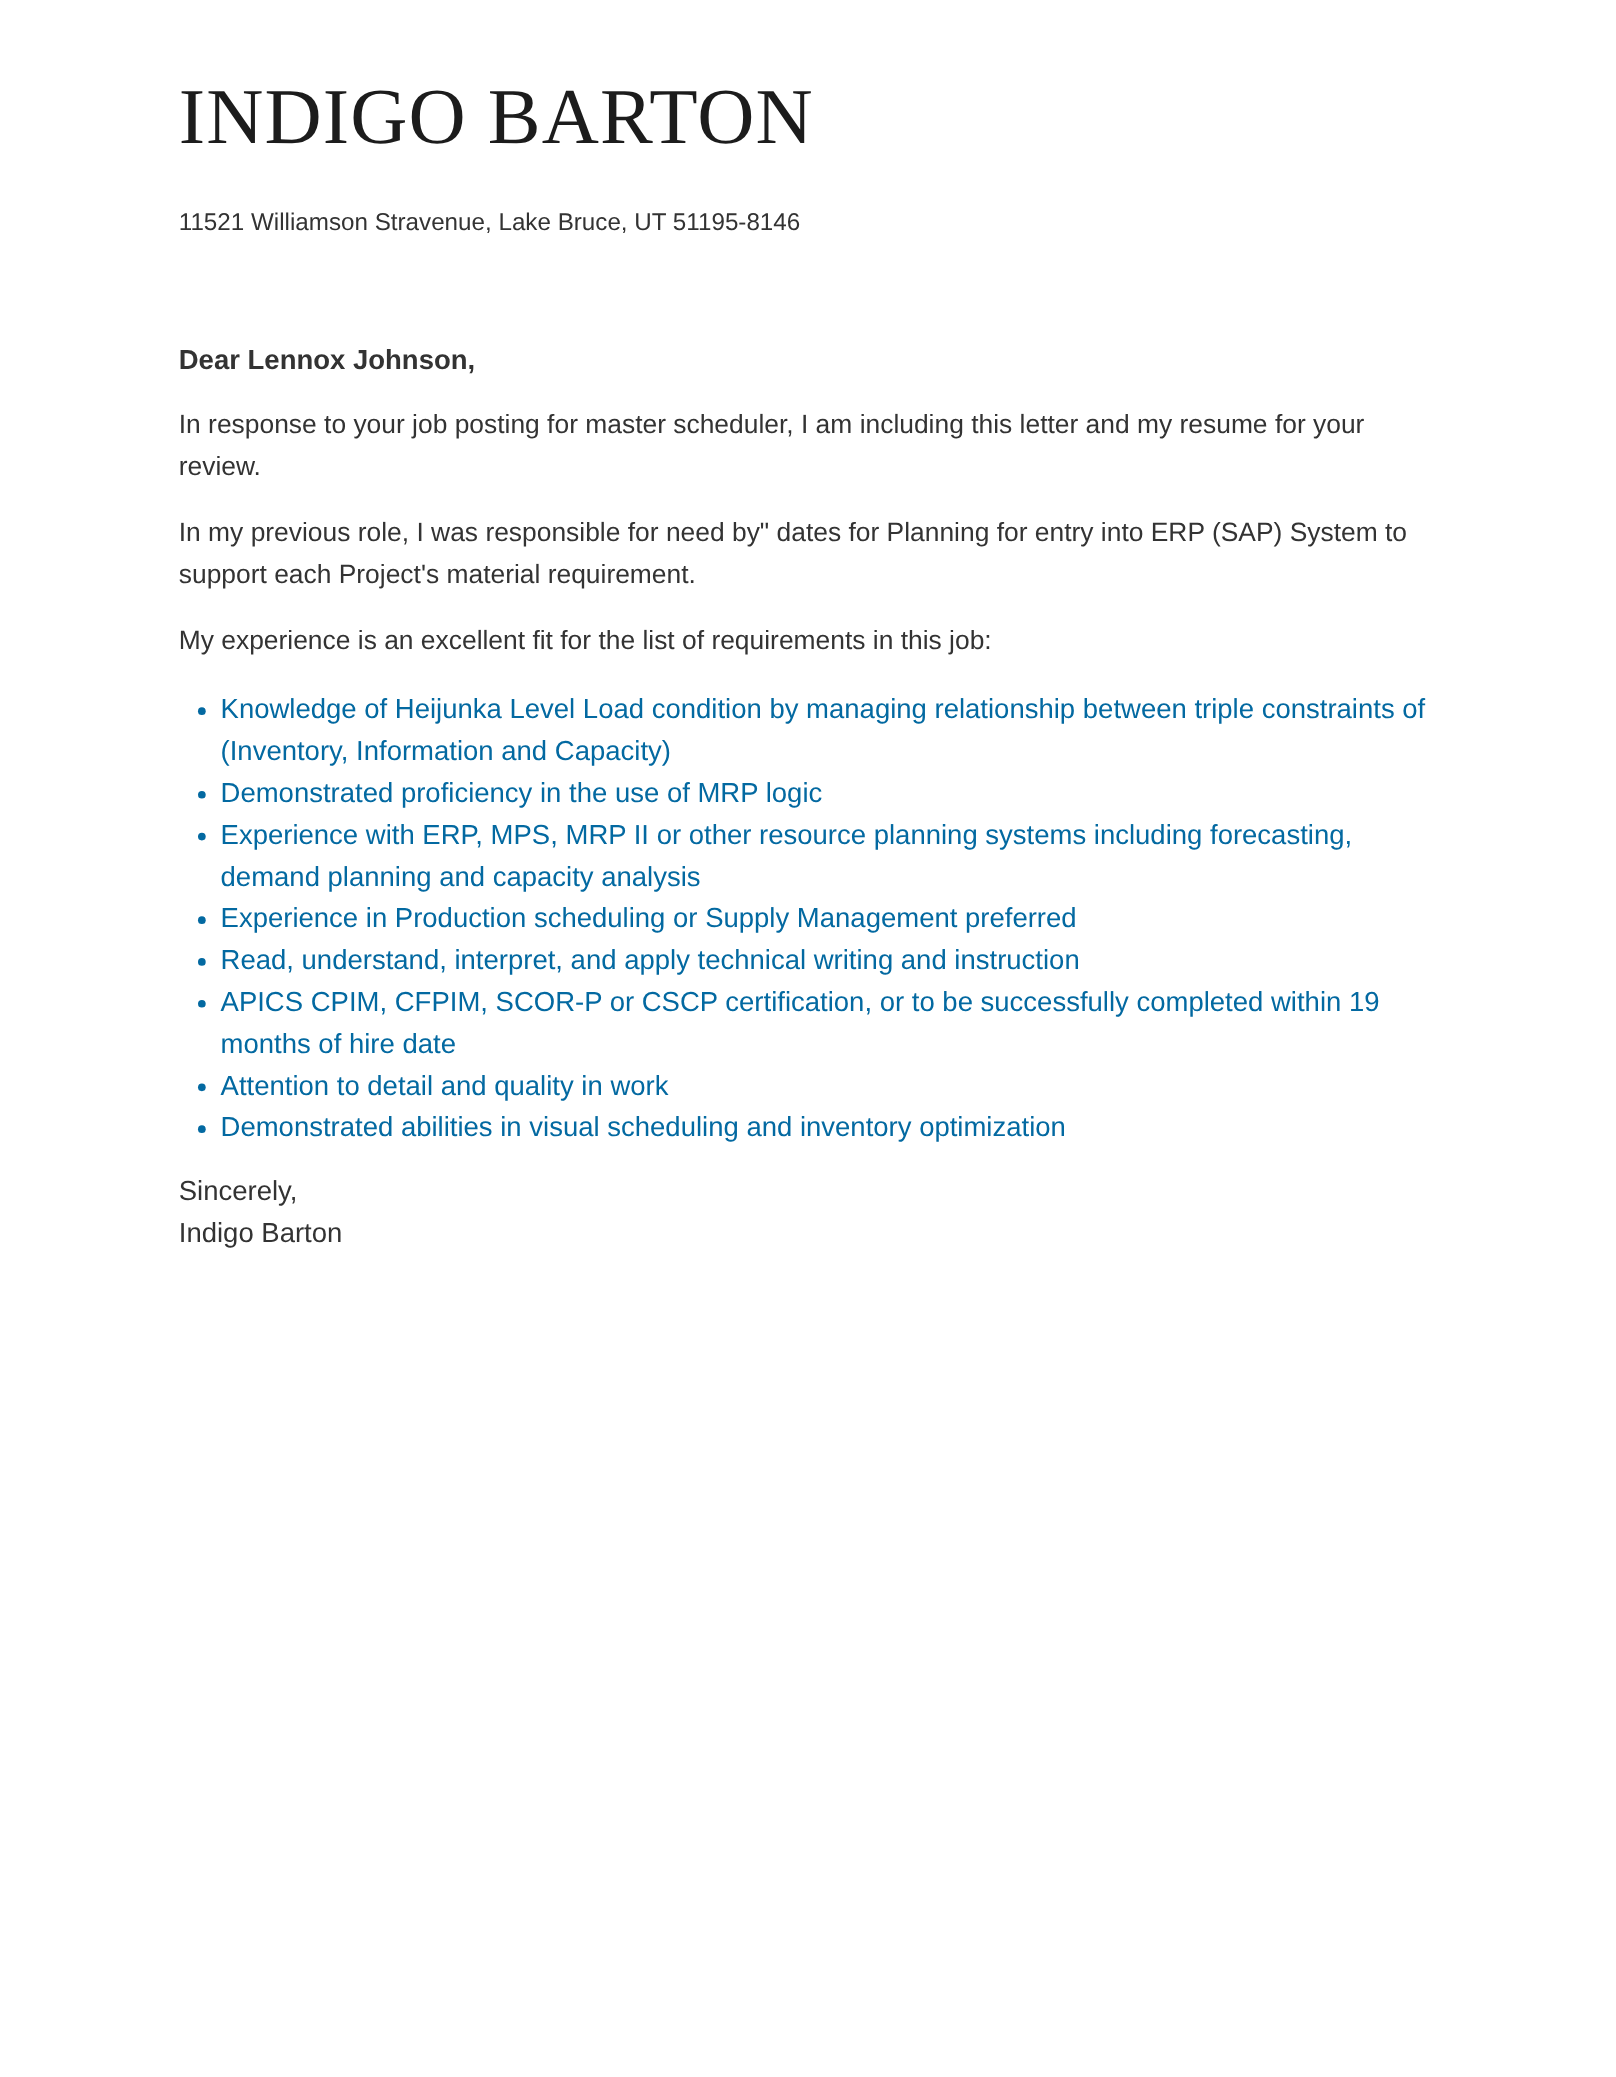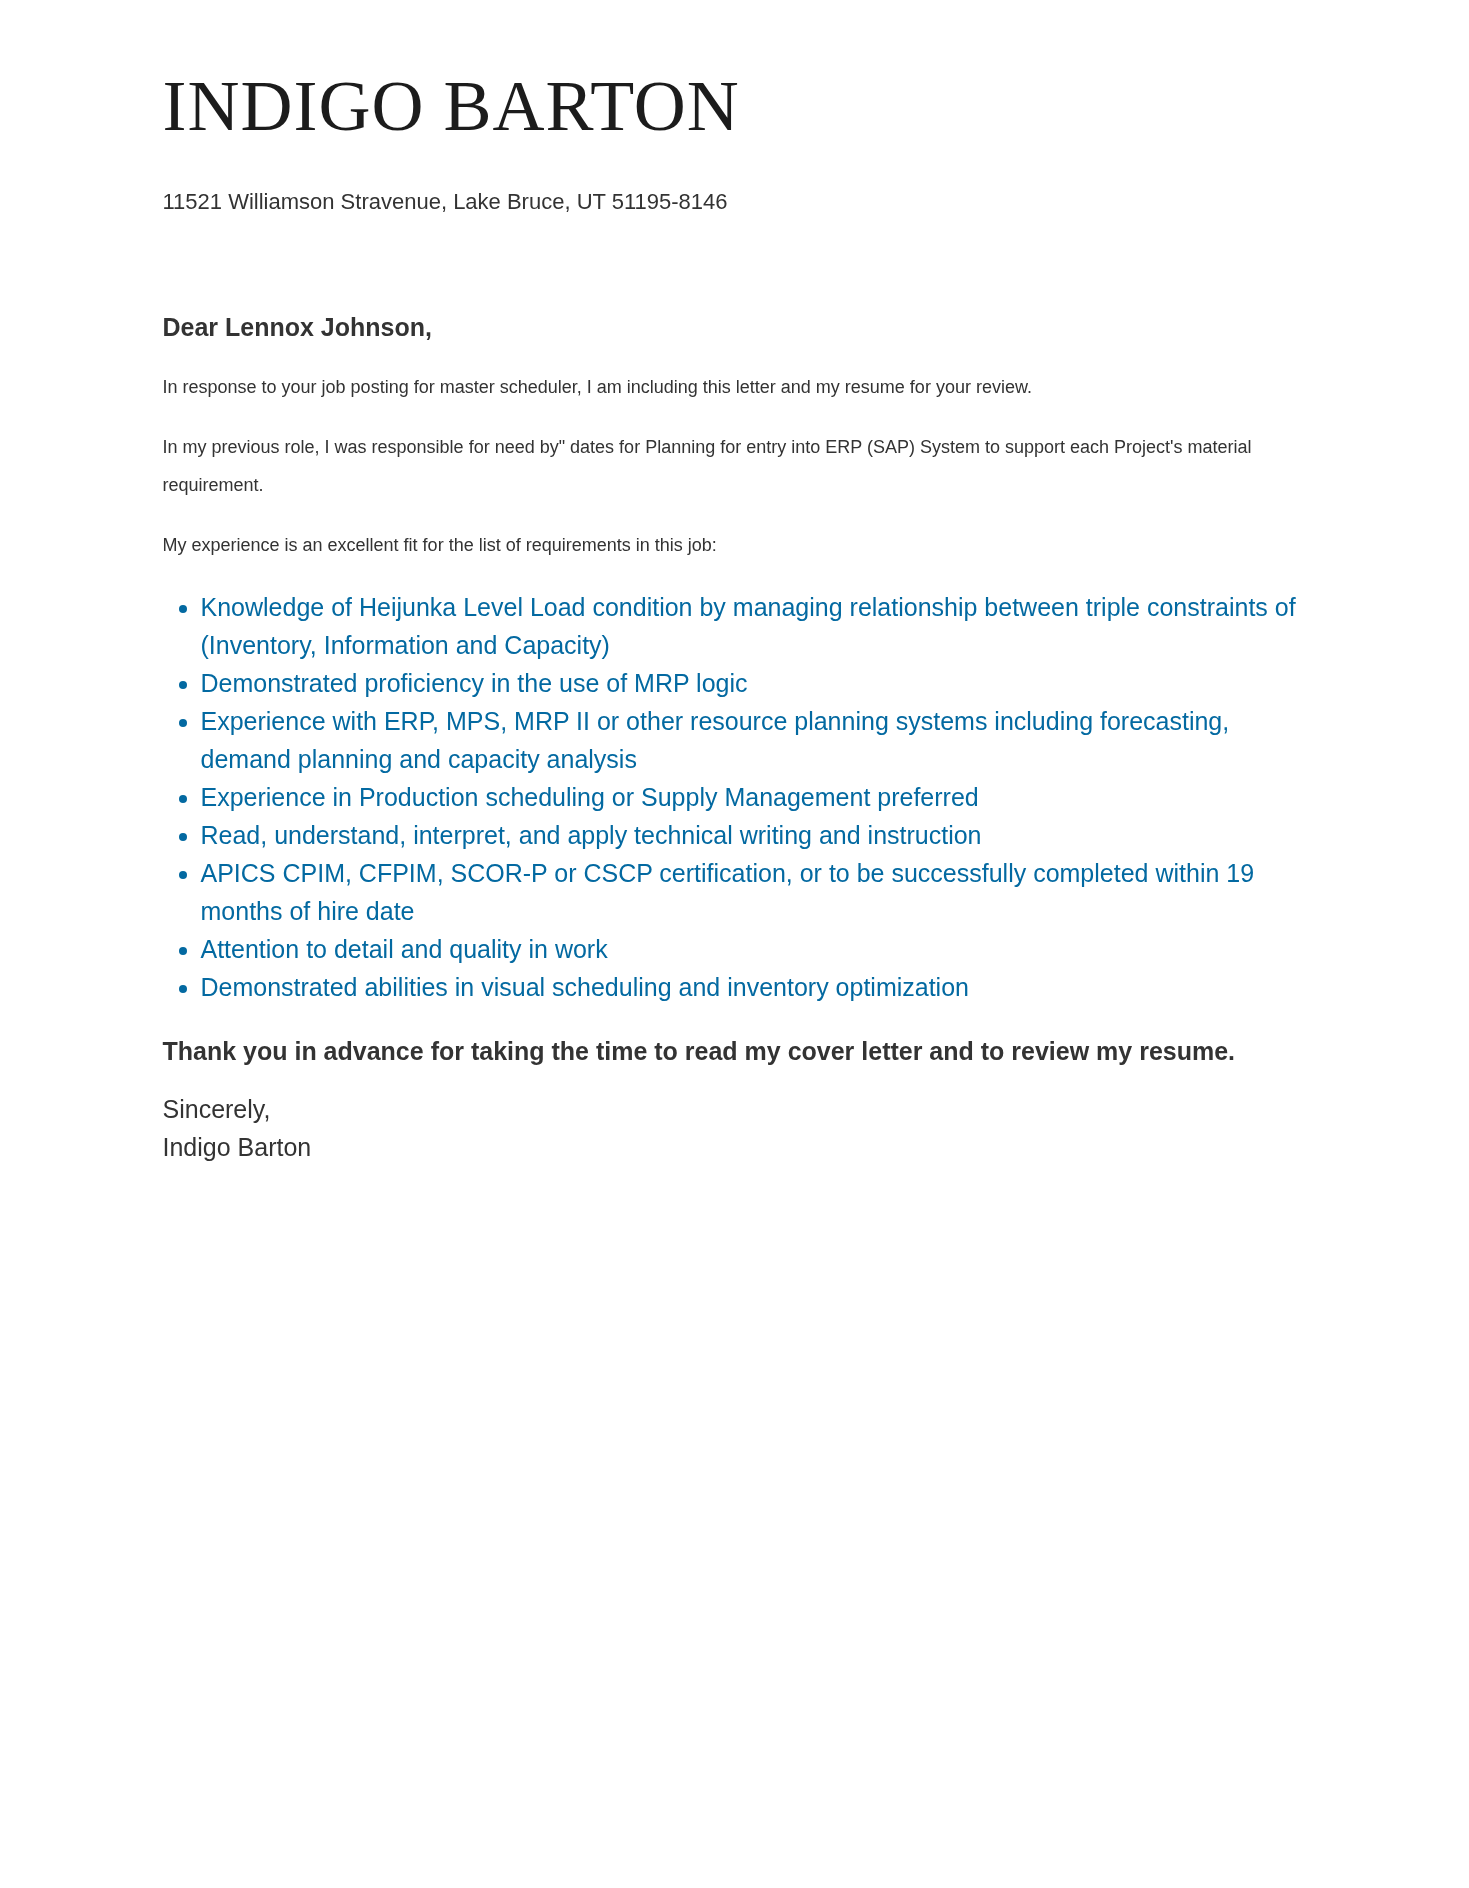--- a/index.html
+++ b/index.html
@@ -34,21 +34,21 @@
     margin-top: 44px;
     color: #333333;
   }
   .salutation {
     font-size: 25px;
     line-height: 38px;
     font-weight: 700;
     margin-top: 90px;
   }
   .para {
-    font-size: 18px;
+    font-size: 24px;
     line-height: 38px;
     margin: 22px 0 0 0;
     max-width: 1270px;
   }
   .requirements {
     margin: 24px 0 0 0;
     padding: 0 0 0 38px;
     max-width: 1270px;
   }
   .requirements li {
@@ -93,20 +93,19 @@
       <li>Knowledge of Heijunka Level Load condition by managing relationship between triple constraints of (Inventory, Information and Capacity)</li>
       <li>Demonstrated proficiency in the use of MRP logic</li>
       <li>Experience with ERP, MPS, MRP II or other resource planning systems including forecasting, demand planning and capacity analysis</li>
       <li>Experience in Production scheduling or Supply Management preferred</li>
       <li>Read, understand, interpret, and apply technical writing and instruction</li>
       <li>APICS CPIM, CFPIM, SCOR-P or CSCP certification, or to be successfully completed within 19 months of hire date</li>
       <li>Attention to detail and quality in work</li>
       <li>Demonstrated abilities in visual scheduling and inventory optimization</li>
     </ul>
 
-  <p class="closing">Thank you in advance for taking the time to read my cover letter and to review my resume.</p>
 
   <div class="signoff-block">
     <span class="signoff">Sincerely,</span>
     <span class="signature">Indigo Barton</span>
   </div>
 
 </div>
 
 </body></html>

